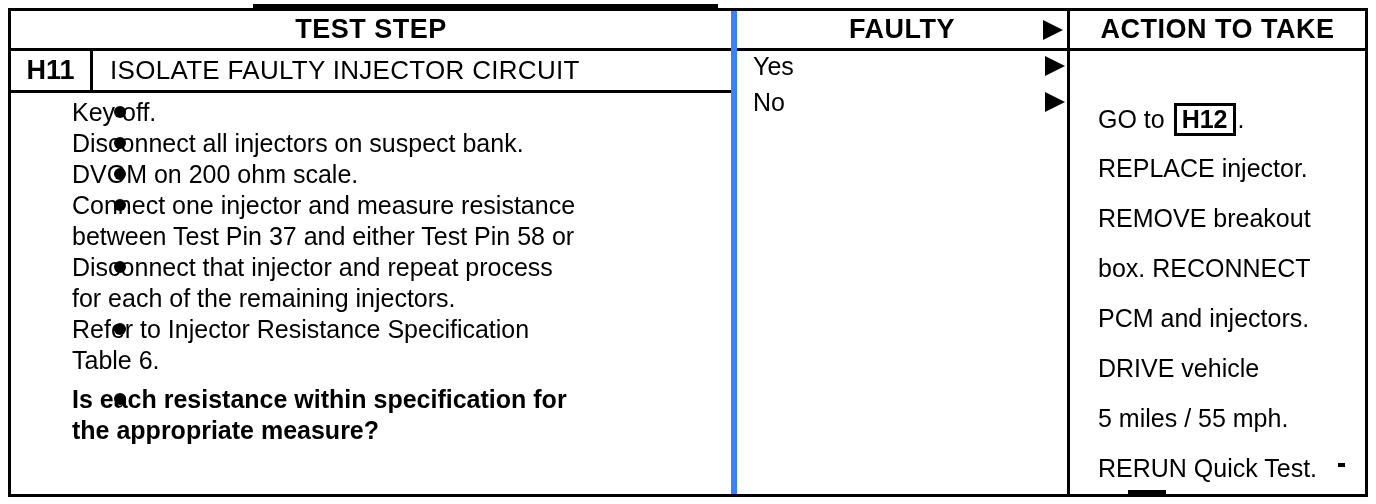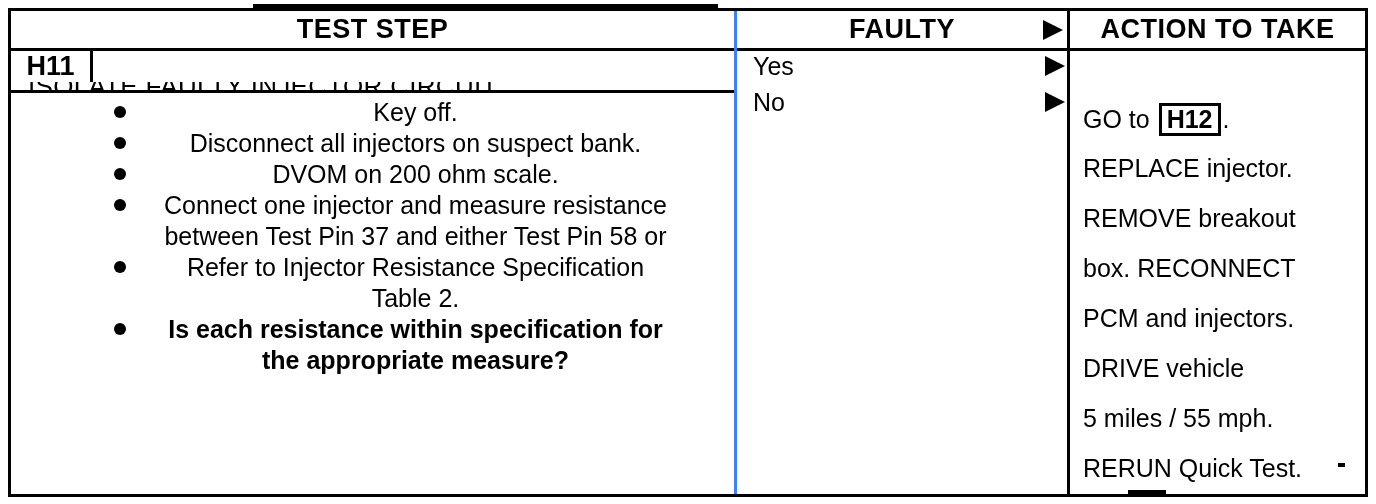--- a/index.html
+++ b/index.html
@@ -7,68 +7,68 @@
   body { font-family: "Liberation Sans", sans-serif; color: #000; }
 
   .page { position: relative; width: 1376px; height: 504px; background: #fff; }
 
   .tbl {
     position: absolute; left: 8px; top: 8px; width: 1360px; height: 489px;
     border: 3px solid #000; display: flex;
   }
 
   .col { height: 100%; }
-  .col-left  { width: 726px; border-right: 3px solid #3b82f6; }
+  .col-left  { width: 726px; border-right: 6px solid #3b82f6; }
   .col-mid   { width: 333px; border-right: 3px solid #000; }
   .col-right { flex: 1; }
 
   .hdr {
     position: relative; height: 40px; border-bottom: 3px solid #000;
     display: flex; align-items: center; justify-content: center;
     font-size: 27px; font-weight: 700; letter-spacing: 0.5px;
   }
 
   
   .arrow {
     display: inline-block; width: 0; height: 0;
     border-top: 10px solid transparent; border-bottom: 10px solid transparent;
     border-left: 20px solid #000;
   }
   .hdr-arrow { position: absolute; right: 4px; top: 9px; }
 
   
-  .steprow { display: flex; height: 42px; border-bottom: 3px solid #000; flex-direction: column; }
+  .steprow { display: flex; height: 42px; border-bottom: 3px solid #000; }
   .stepid {
     width: 82px; border-right: 3px solid #000; flex: none;
     display: flex; align-items: center; justify-content: center;
     font-size: 27px; font-weight: 700;
   }
   .steptitle {
     flex: 1; display: flex; align-items: center; padding-left: 17px;
     font-size: 26px; letter-spacing: 0.3px; white-space: nowrap; overflow: hidden;
   }
 
   
   .bullets { padding-top: 4px; font-size: 25px; line-height: 31px; }
-  .bullet.bold { font-weight: 700; }
-  .bline { position: relative; padding-left: 86px; white-space: nowrap; text-align: center; }
+  .bullet.bold { font-weight: 700; margin-top: 8px; }
+  .bline { position: relative; padding-left: 61px; white-space: nowrap; }
   .dot {
     position: absolute; left: 103px; top: 9px; width: 12px; height: 12px;
     border-radius: 50%; background: #000;
   }
 
   
   .results { font-size: 25px; line-height: 30px; }
   .result-row {
     display: flex; align-items: center; justify-content: space-between;
     padding-left: 16px; padding-right: 2px; margin-bottom: 6px; height: 30px;
   }
 
   
-  .actions { padding-top: 52px; padding-left: 13px; font-size: 25px; line-height: 30px; }
+  .actions { padding-top: 52px; padding-left: 28px; font-size: 25px; line-height: 30px; }
   .action-goto { height: 30px; white-space: nowrap; }
   .boxed {
     display: inline-block; border: 3px solid #000; padding: 0 5px;
     margin: 0 2px; font-weight: 700; line-height: 27px;
   }
   .action-lines { margin-top: 7px; }
   .aline { white-space: nowrap; margin-top: 20px; }
 
   
   .artifact { position: absolute; background: #000; }
@@ -98,24 +98,26 @@
             <div class="bline"><span class="dot"></span>Disconnect all injectors on suspect bank.</div>
           </div>
           <div class="bullet">
             <div class="bline"><span class="dot"></span>DVOM on 200 ohm scale.</div>
           </div>
           <div class="bullet">
             <div class="bline"><span class="dot"></span>Connect one injector and measure resistance</div>
             <div class="bline">between Test Pin 37 and either Test Pin 58 or</div>
           </div>
           <div class="bullet">
+            <div class="bline"><span class="dot"></span>Disconnect that injector and repeat process</div>
+            <div class="bline">for each of the remaining injectors.</div>
           </div>
           <div class="bullet">
             <div class="bline"><span class="dot"></span>Refer to Injector Resistance Specification</div>
-            <div class="bline">Table 2.</div>
+            <div class="bline">Table 6.</div>
           </div>
           <div class="bullet bold">
             <div class="bline"><span class="dot"></span>Is each resistance within specification for</div>
             <div class="bline">the appropriate measure?</div>
           </div>
         </div>
     </div>
 
     <div class="col col-mid">
       <div class="hdr">

